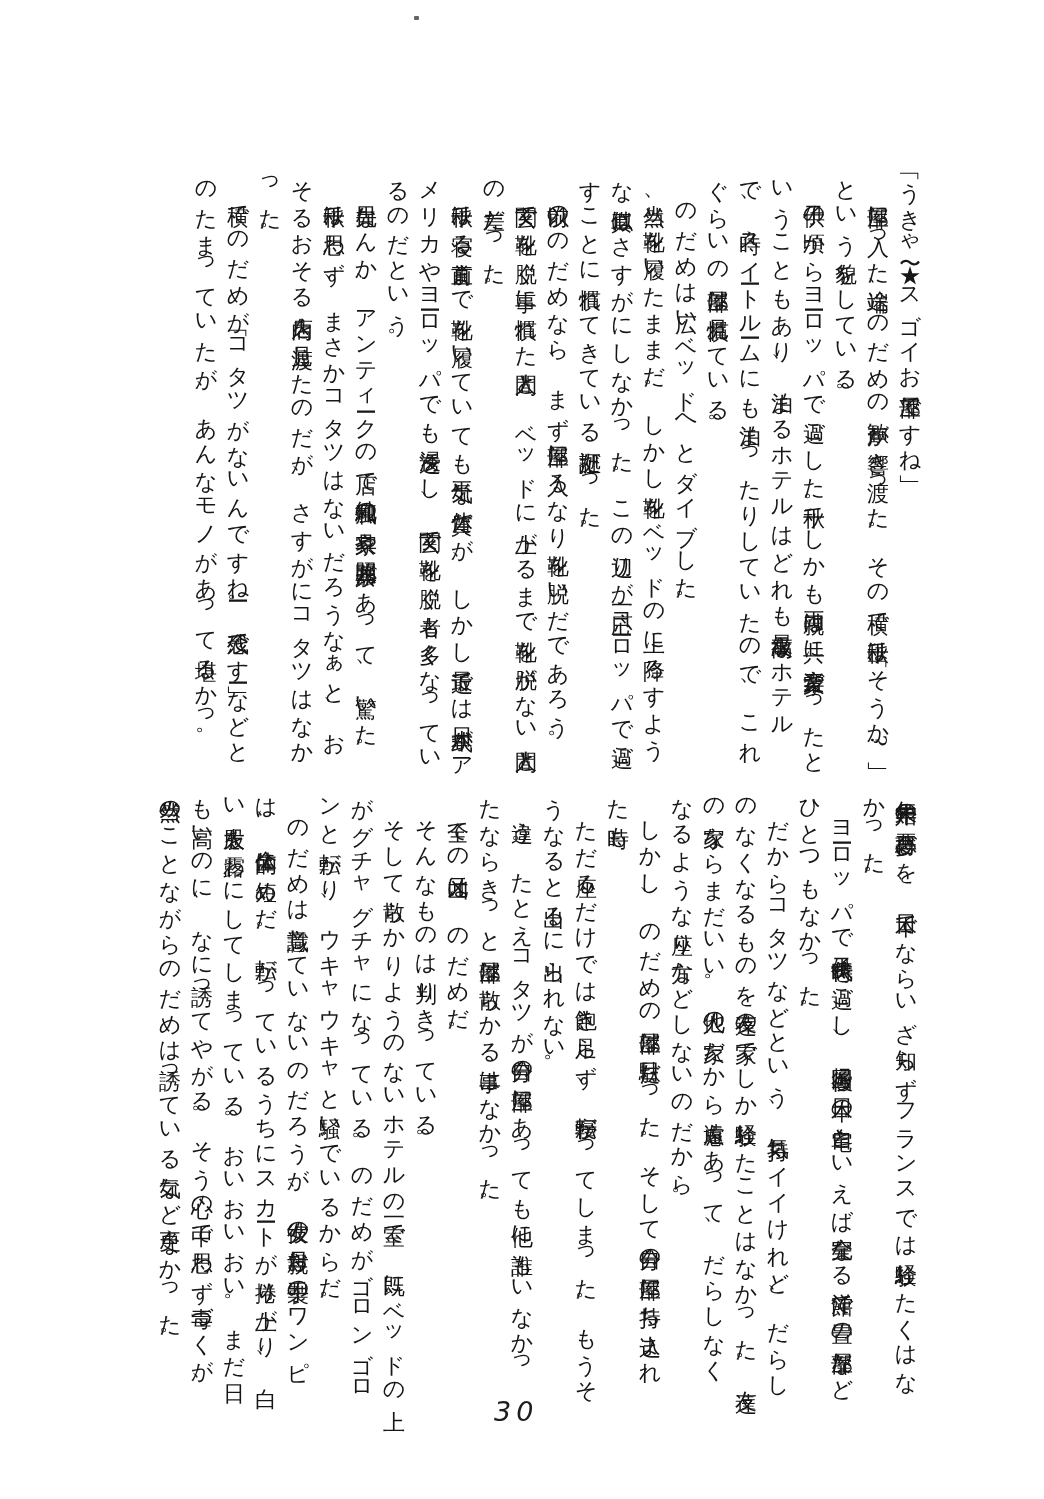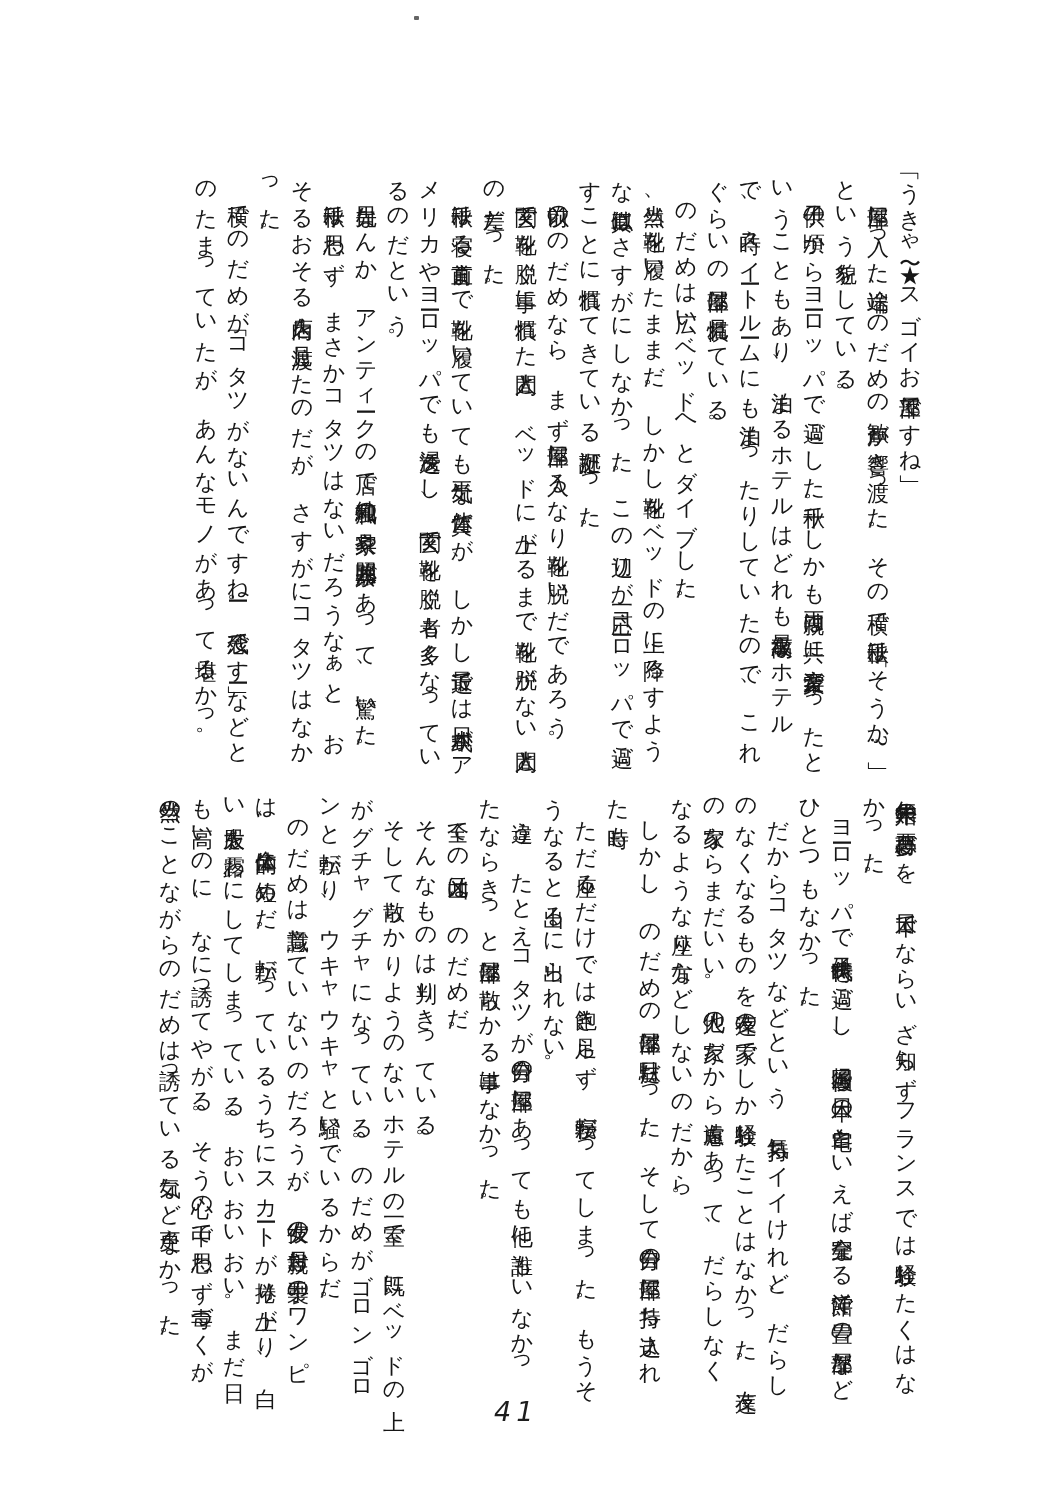--- a/index.html
+++ b/index.html
@@ -92,15 +92,15 @@
       <p class="para">だからコタツなどという、気持ちイイけれど、だらしのなくなるものを友達の家でしか経験したことはなかった。友達の家ならまだいい。他人の家だから遠慮もあって、だらしなくなるような座り方などしないのだから。</p>
       <p class="para">しかし、のだめの部屋は駄目だった。そして自分の部屋に持ち込まれた時も。</p>
       <p class="para">ただ座るだけでは飽き足らず、寝転がってしまった。もうそうなると出るに出られない。</p>
       <p class="para">違う。たとえコタツが自分の部屋にあっても他に誰もいなかったならきっと部屋は散らかる事はなかった。</p>
       <p class="para">全ての元凶は、のだめだ。</p>
       <p class="para">そんなものは判りきっている。</p>
       <p class="para">そして散らかりようのないホテルの一室で、既にベッドの上がグチャグチャになっている。のだめがゴロンゴロンと転がり、ウキャウキャと騒いでいるからだ。</p>
       <p class="para">のだめは意識していないのだろうが、彼女の母親お手製のワンピは、全体的に短めだ。転がっているうちにスカートが捲り上がり、白い太股を露わにしてしまっている。おいおいおい。まだ日も高いのに、なに誘ってやがる。そう心の中で思わず毒づくが、当然のことながらのだめは誘っている気など更々なかった。</p>
     </section>
 
-  <div class="pageno">41</div>
+  <div class="pageno">30</div>
 
 </main>
 
 </body></html>

